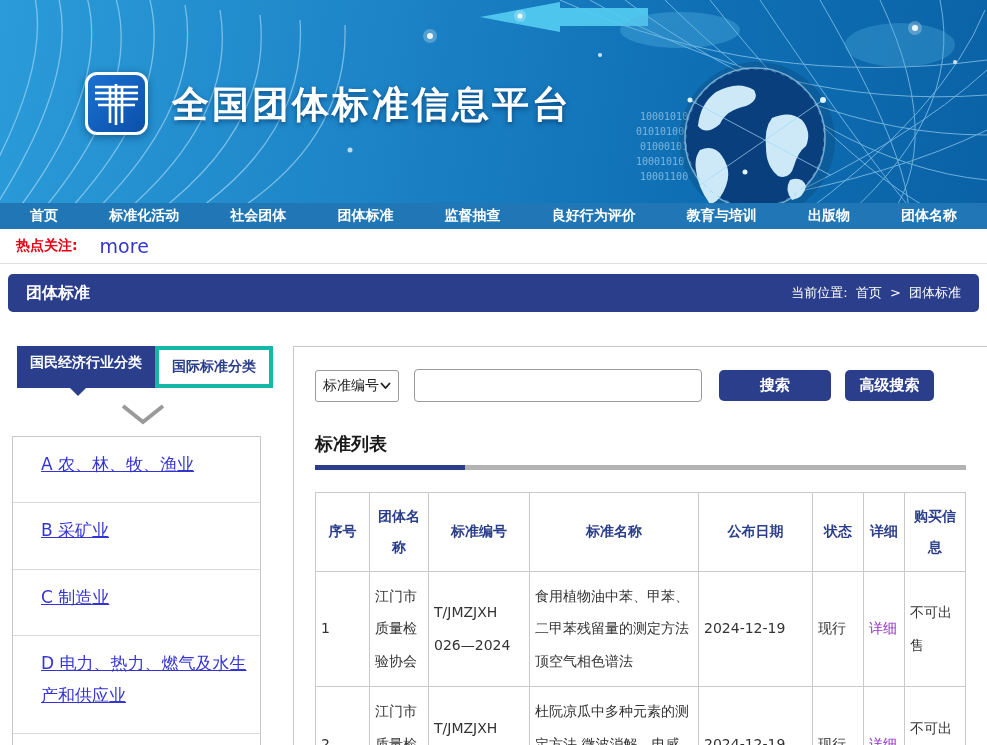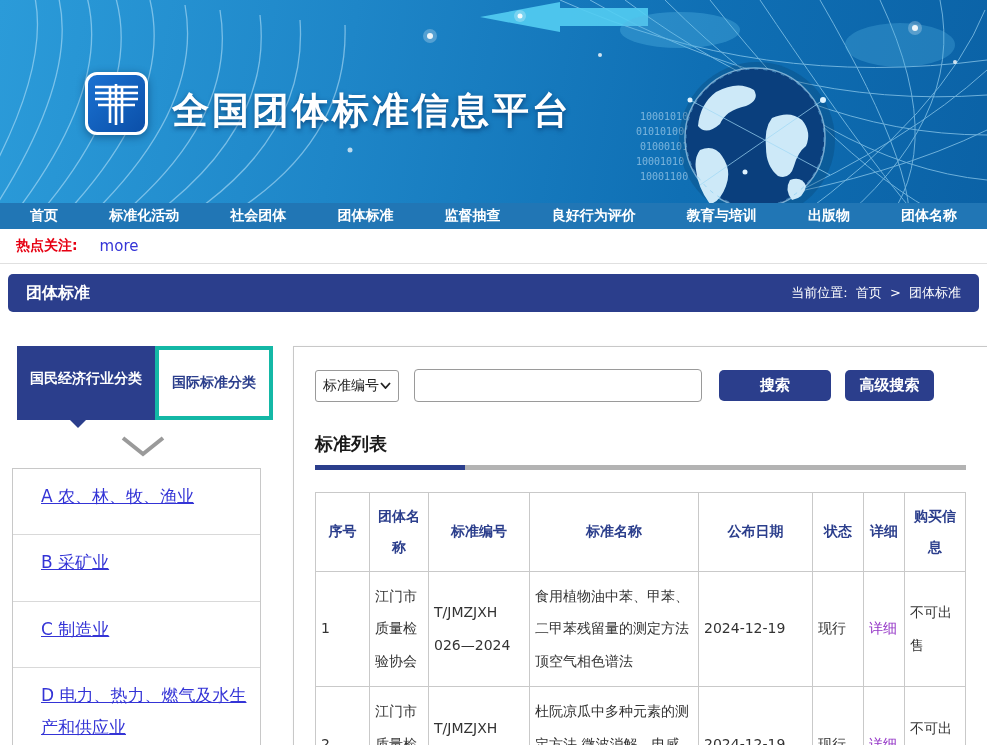--- a/index.html
+++ b/index.html
@@ -7,49 +7,49 @@
     font-family: "DejaVu Sans", "Liberation Sans", sans-serif; }
 
   
   .banner { position: relative; width: 987px; height: 203px; overflow: hidden;
     background: linear-gradient(100deg, #2b9bd9 0%, #1e86c8 35%, #0f6fb4 70%, #0b62a6 100%); }
   .banner svg.deco { position: absolute; inset: 0; }
   .logo { position: absolute; left: 85px; top: 72px; width: 63px; height: 63px;
     border: 3px solid #fff; border-radius: 12px;
     background: linear-gradient(135deg, #1a72d2 0%, #0b4fa8 100%);
     box-shadow: 0 2px 8px rgba(0,30,70,.45); }
-  .site-title { position: absolute; left: 172px; top: 86px; color: #fff;
+  .site-title { position: absolute; left: 172px; top: 80px; color: #fff;
     font-size: 37px; font-weight: bold; letter-spacing: 3px;
     text-shadow: 0 2px 5px rgba(0,40,90,.65); white-space: nowrap; }
 
   
   .nav { display: flex; align-items: center; justify-content: space-between;
     height: 26px; background: #2176b5; padding: 0 30px; }
   .nav-item { color: #fff; font-size: 14px; font-weight: 600; cursor: pointer; white-space: nowrap; }
 
   
   .news { display: flex; align-items: center; height: 35px; background: #fff;
     border-bottom: 1px solid #e0e0e0; padding: 0 16px; }
   .news-label { color: #e60012; font-weight: bold; font-size: 14px; margin-right: 10px; white-space: nowrap; }
   .news-text { color: #333; font-size: 14px; flex: 1; overflow: hidden; white-space: nowrap; }
-  .news-more { color: #3434d6; font-size: 15px; margin-left: 12px; margin-right: 28px; cursor: pointer; }
+  .news-more { color: #3434d6; font-size: 19px; margin-left: 12px; margin-right: 28px; cursor: pointer; }
 
   
   .crumb-bar { display: flex; align-items: center; justify-content: space-between;
     margin: 10px 8px 0 8px; height: 38px; background: #2b3e8c; border-radius: 5px; padding: 0 18px; }
   .crumb-title { color: #fff; font-size: 16px; font-weight: bold; }
   .crumb-loc { color: #fff; font-size: 13px; }
   .crumb-loc span { margin-left: 4px; }
   .crumb-link { cursor: pointer; }
 
   
   .content { display: flex; align-items: flex-start; padding: 0 8px; margin-top: 34px; }
   .sidebar { width: 272px; flex: none; }
   .tabs { display: flex; margin-left: 9px; }
-  .tab { font-size: 14px; padding: 24px 13px; cursor: pointer; white-space: nowrap; }
+  .tab { font-size: 14px; padding: 8px 13px; cursor: pointer; white-space: nowrap; }
   .tab.active { background: #2b3e8c; color: #fff; font-weight: bold; }
   .tab.inactive { background: #fff; color: #2b3e8c; font-weight: bold; border: 4px solid #14b8a6; }
   .tab-pointer { width: 0; height: 0; margin-left: 62px;
     border-left: 8px solid transparent; border-right: 8px solid transparent;
     border-top: 8px solid #2b3e8c; }
   .big-chevron { display: block; margin: 6px 0 0 112px; }
   .cat-list { margin: 10px 0 0 4px; width: 249px; border: 1px solid #c8c8c8; border-bottom: none; }
   .cat-item { padding: 11px 10px 22px 28px; border-bottom: 1px solid #d9d9d9;
     font-size: 17px; line-height: 1.9; }
   .cat-item a { color: #3434d6; text-decoration: underline; cursor: pointer; }

